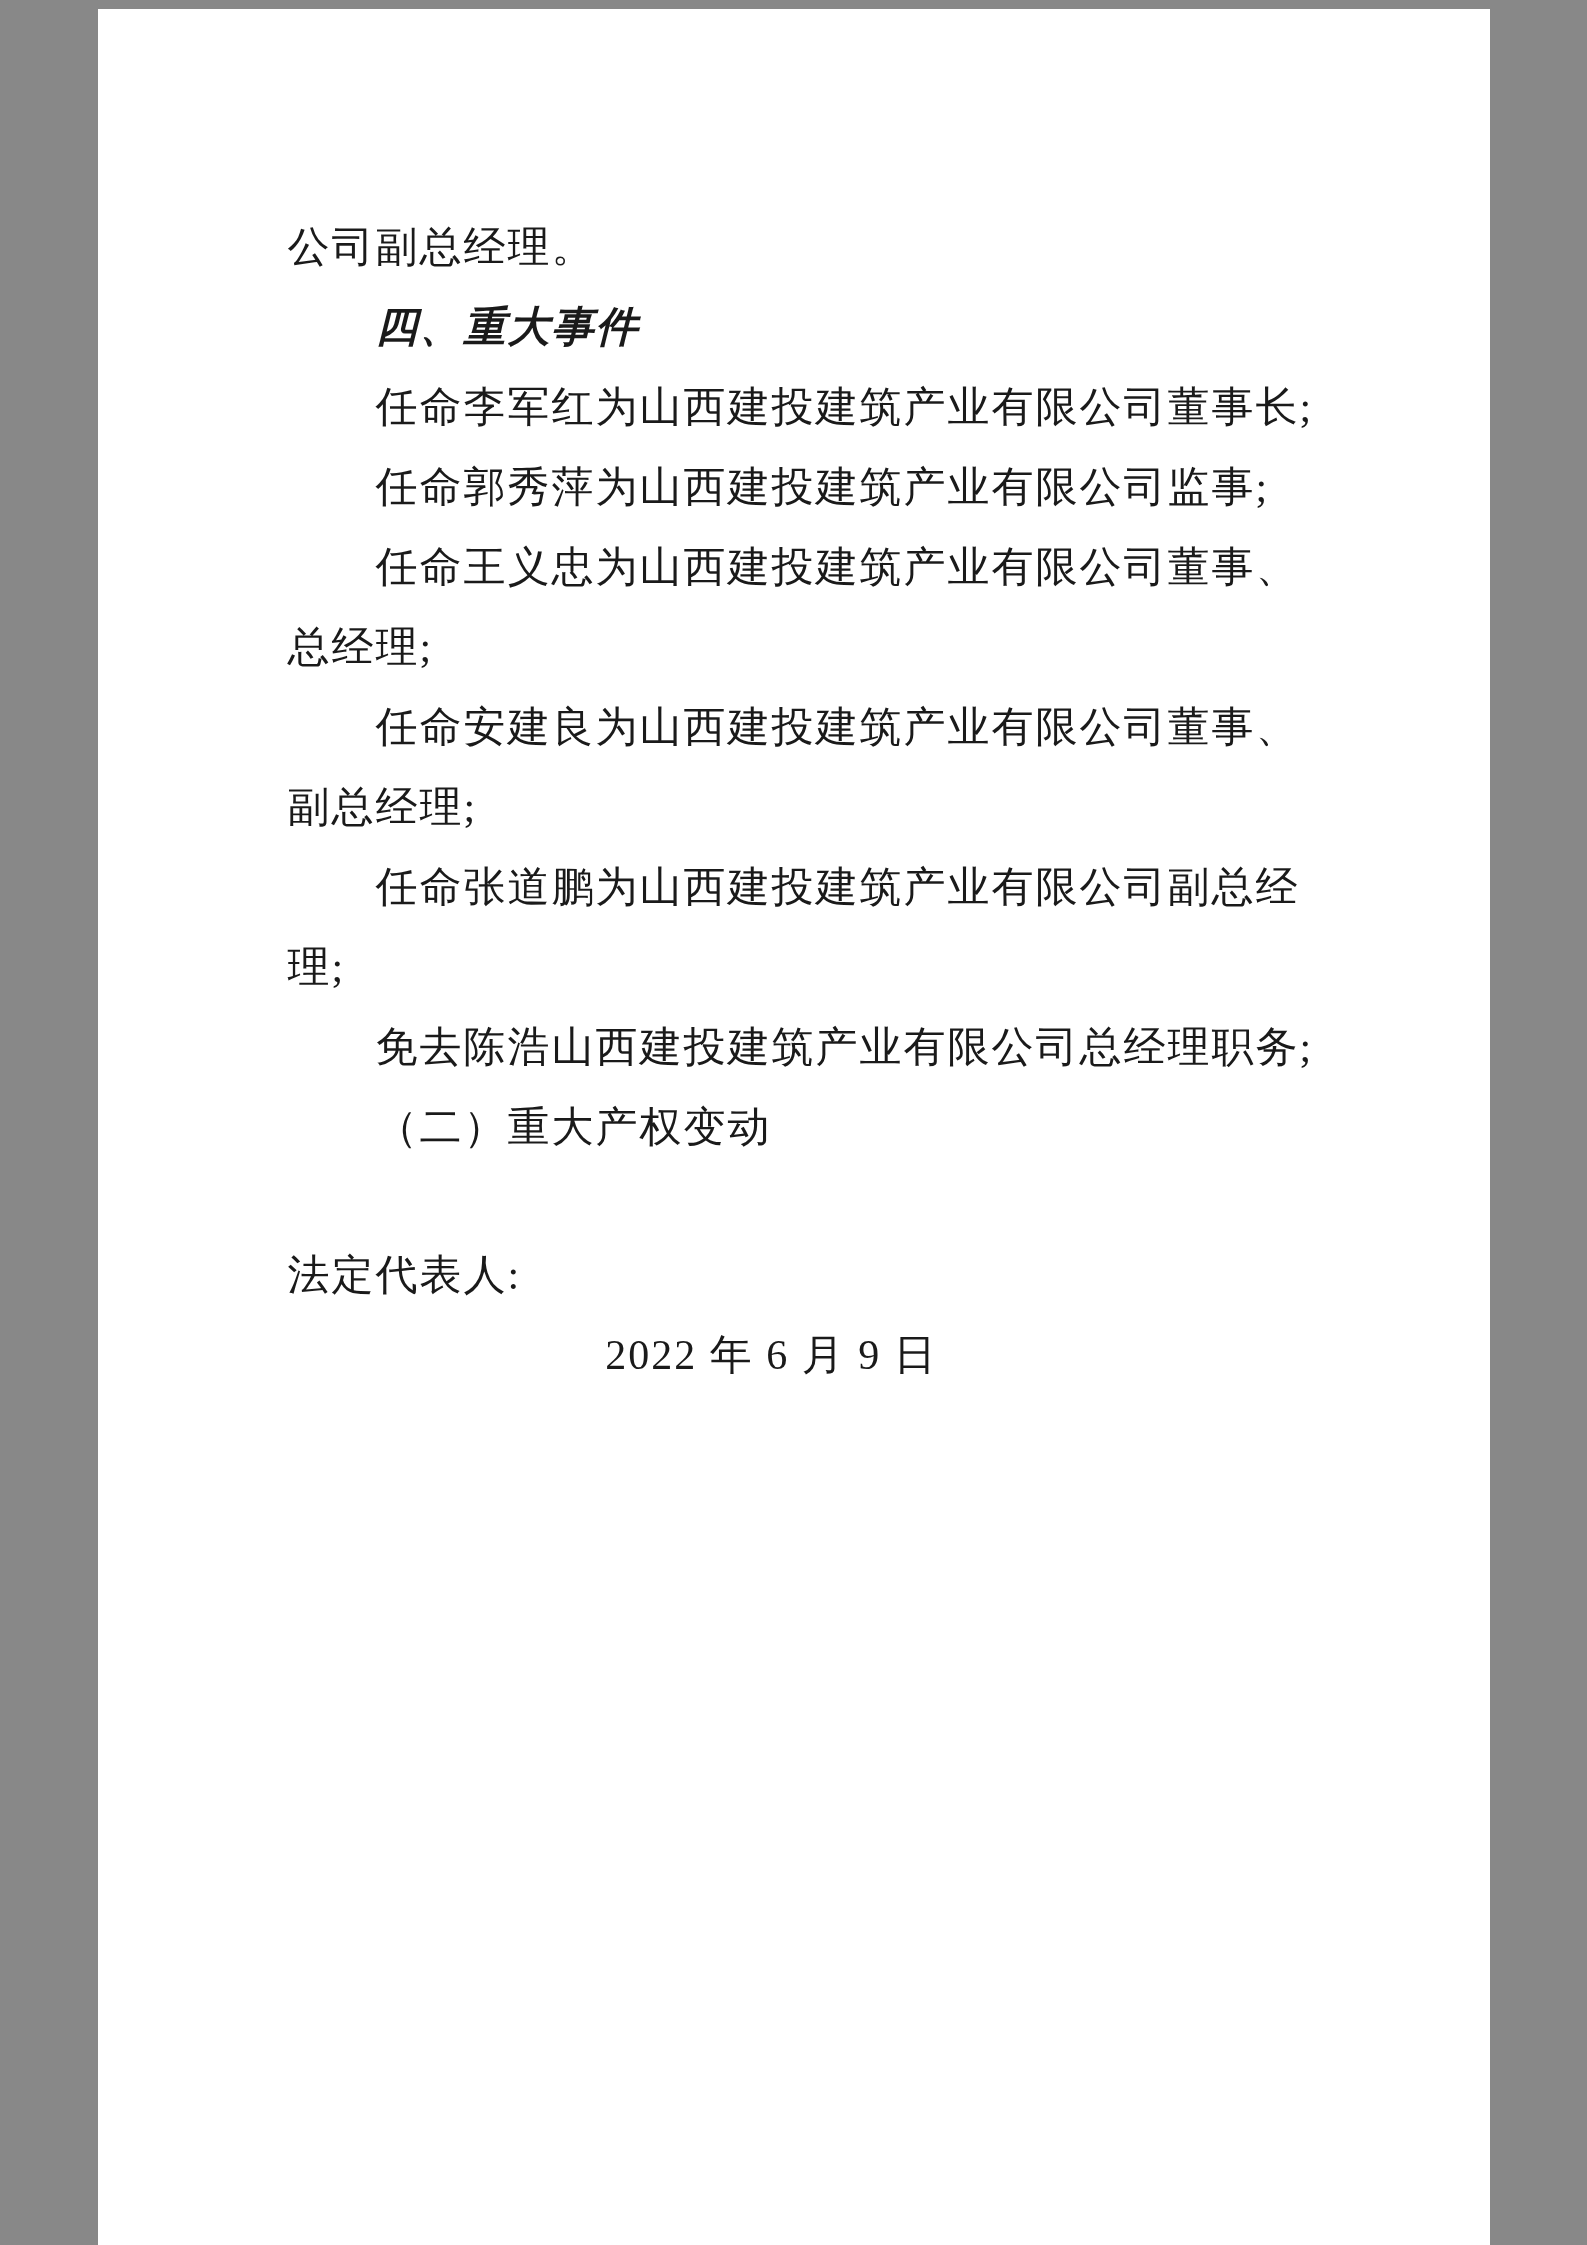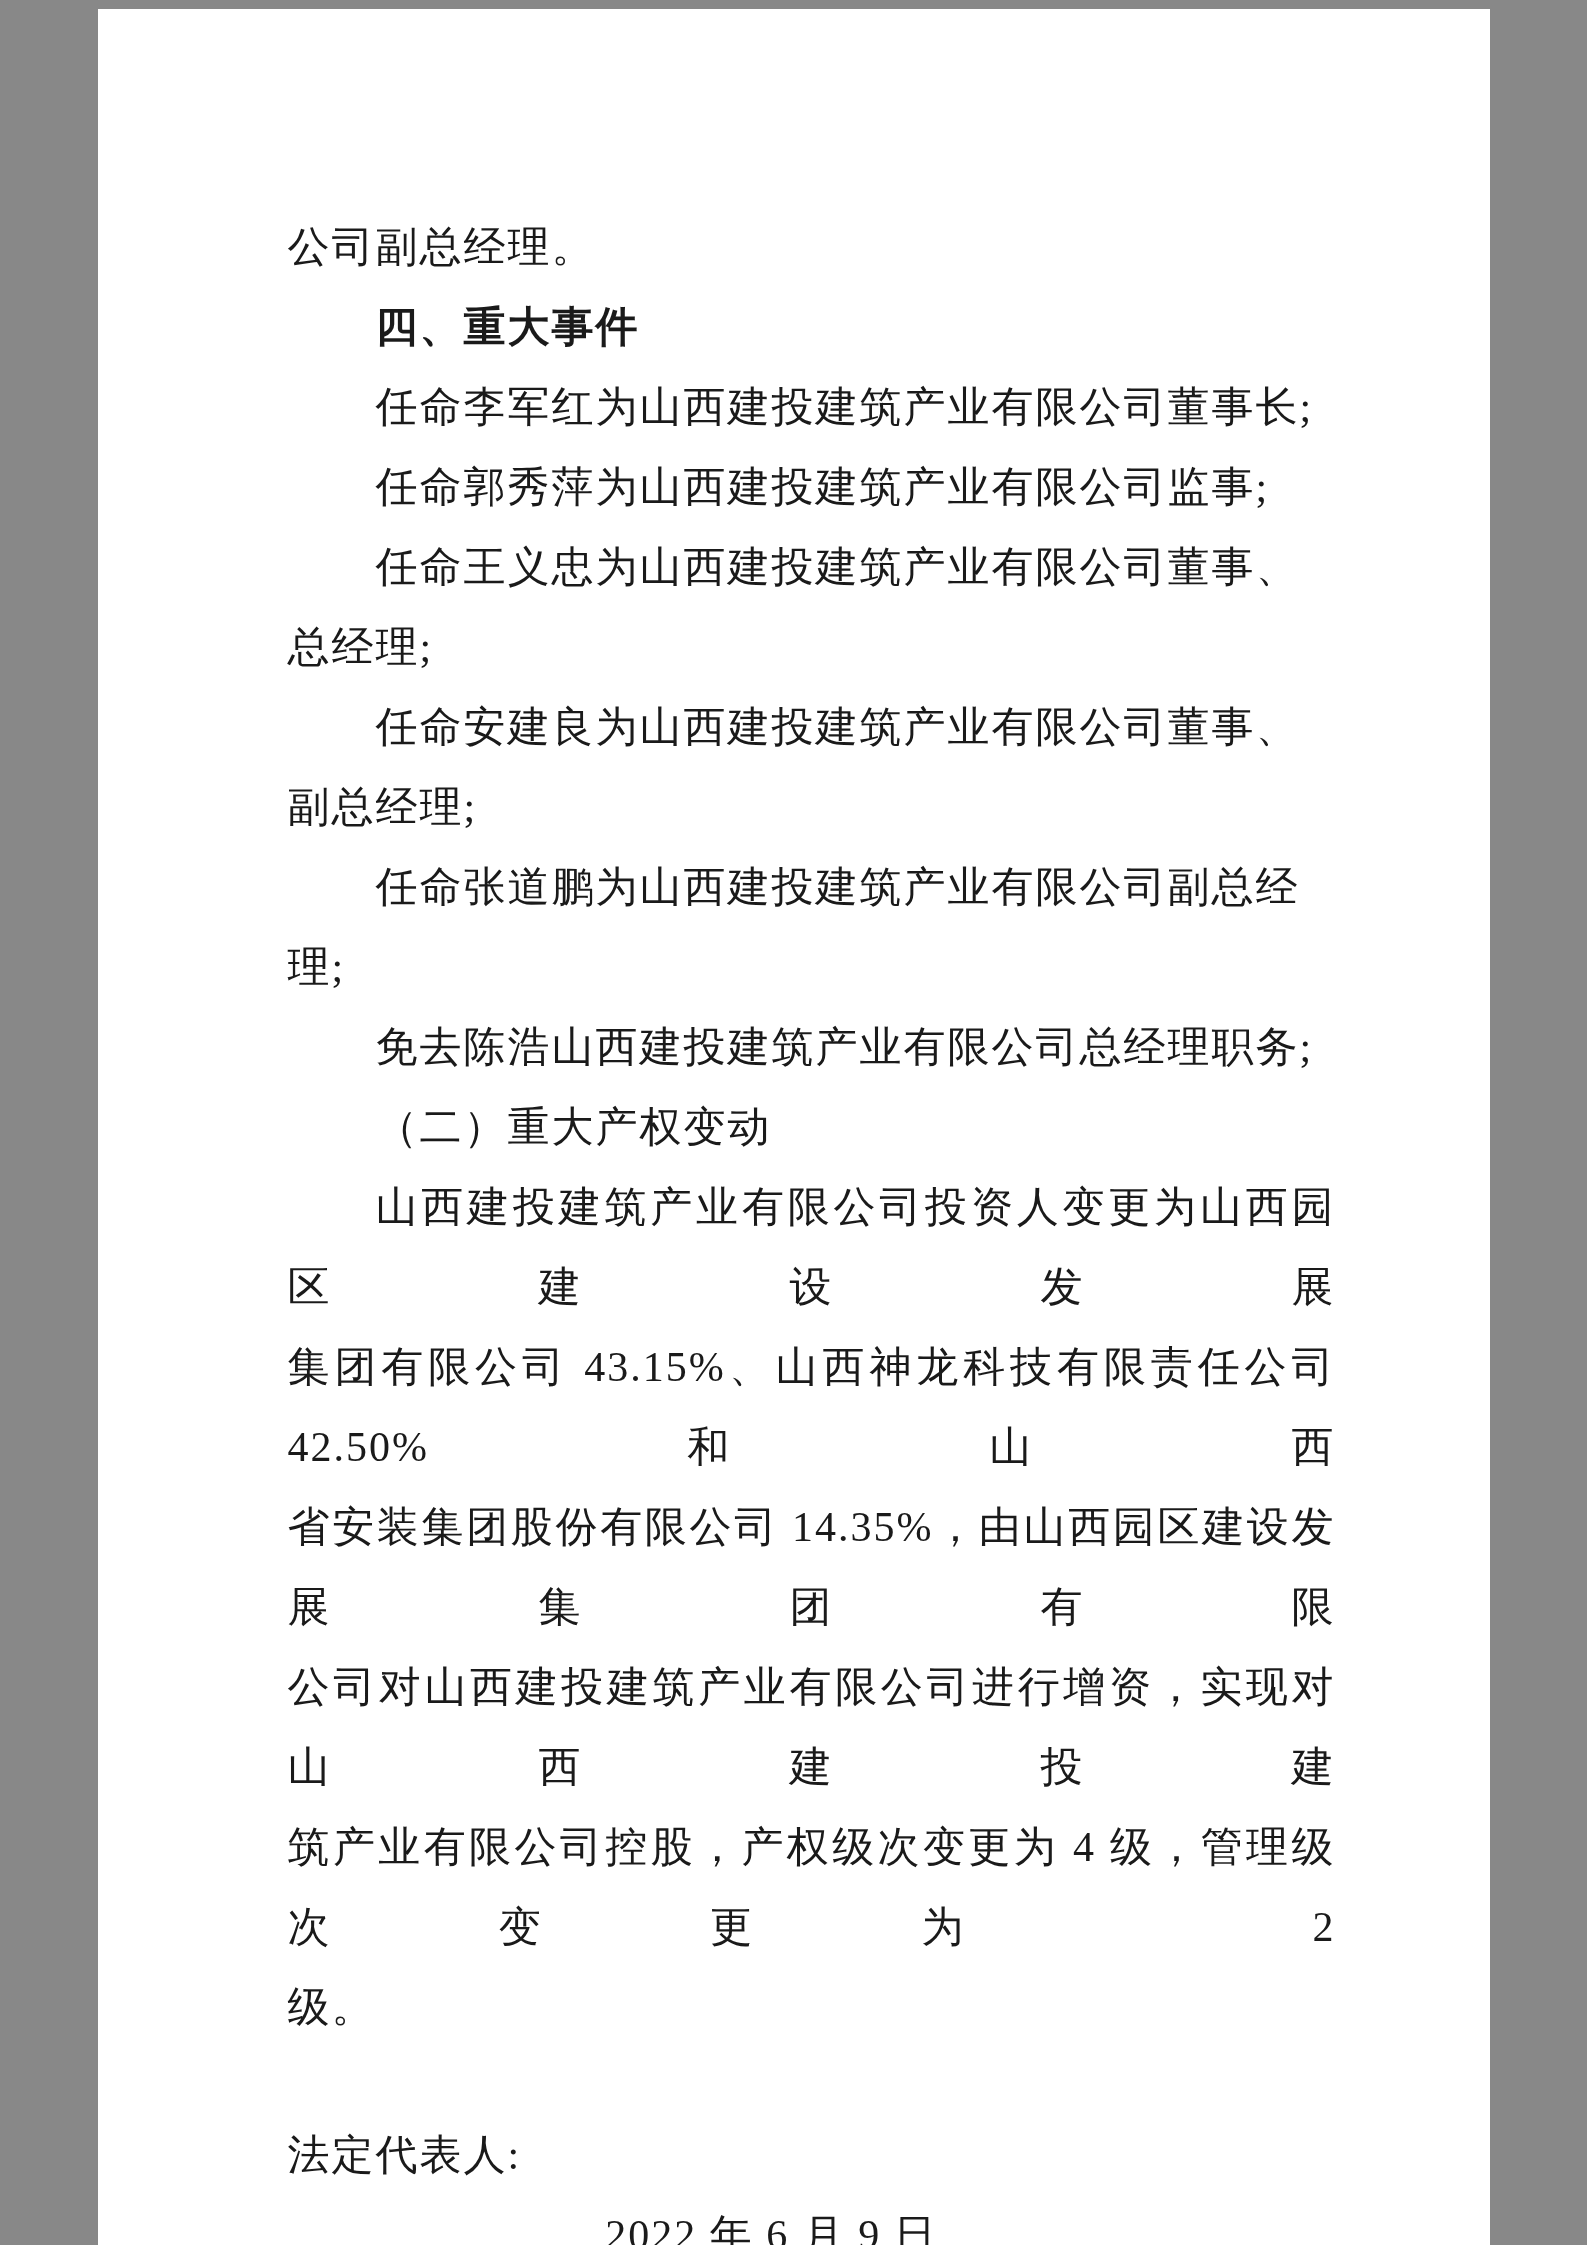--- a/index.html
+++ b/index.html
@@ -25,20 +25,21 @@
     letter-spacing: 2px;
     white-space: pre-wrap;
     color: #1a1a1a;
   }
   .indent {
     text-indent: 88px;
   }
   .heading {
     font-weight: bold;
     font-family: "Liberation Sans", "DejaVu Sans", sans-serif;
+    font-style: italic;
   }
   .para-wrap .para-line:first-of-type {
     text-indent: 88px;
   }
   .para-wrap .para-line:not(:last-of-type) {
     text-align: justify;
     text-align-last: justify;
   }
   .sig-row {
     display: flex;
@@ -75,29 +76,20 @@
   <div class="doc-line indent">任命李军红为山西建投建筑产业有限公司董事长;</div>
       <div class="doc-line indent">任命郭秀萍为山西建投建筑产业有限公司监事;</div>
       <div class="doc-line indent">任命王义忠为山西建投建筑产业有限公司董事、总经理;</div>
       <div class="doc-line indent">任命安建良为山西建投建筑产业有限公司董事、副总经理;</div>
       <div class="doc-line indent">任命张道鹏为山西建投建筑产业有限公司副总经理;</div>
       <div class="doc-line indent">免去陈浩山西建投建筑产业有限公司总经理职务;</div>
     </div>
 
   <div class="doc-line indent">（二）重大产权变动</div>
 
-  <div class="para-wrap">
-
-  <div class="doc-line para-line">山西建投建筑产业有限公司投资人变更为山西园区建设发展</div>
-      <div class="doc-line para-line">集团有限公司 43.15%、山西神龙科技有限责任公司 42.50%和山西</div>
-      <div class="doc-line para-line">省安装集团股份有限公司 14.35%，由山西园区建设发展集团有限</div>
-      <div class="doc-line para-line">公司对山西建投建筑产业有限公司进行增资，实现对山西建投建</div>
-      <div class="doc-line para-line">筑产业有限公司控股，产权级次变更为 4 级，管理级次变更为 2</div>
-      <div class="doc-line para-line">级。</div>
-    </div>
 
   <div class="sig-row">
     <div class="doc-line">法定代表人:</div>
   </div>
 
   <div class="sig-date-row">
     <div class="doc-line sig-date">2022 年 6 月 9 日</div>
   </div>
 
 </div>

